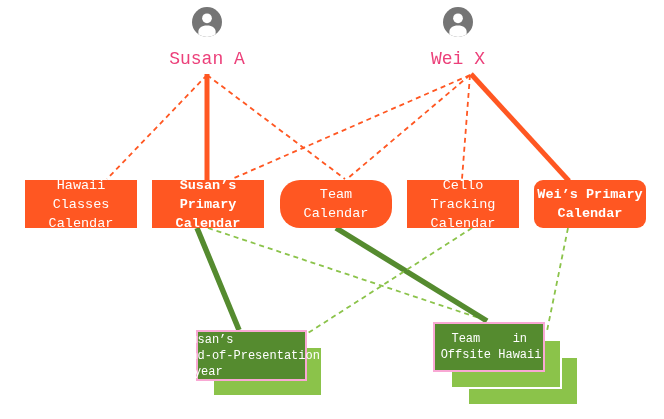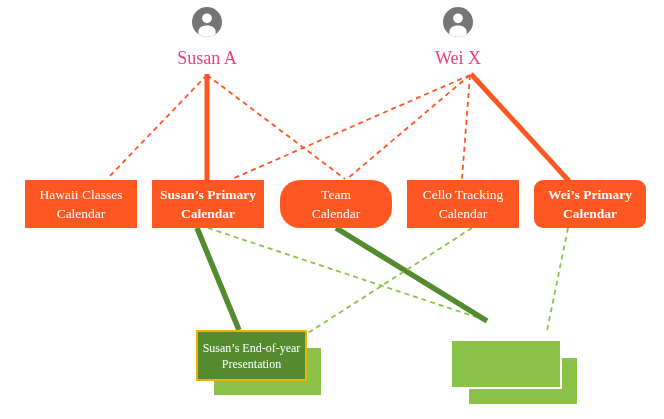--- a/index.html
+++ b/index.html
@@ -2,21 +2,21 @@
 <html style="--orange: #FF5722; --pink: #EC407A; --dark-green: #558B2F; --light-green: #8BC34A;"><head>
 <meta charset="utf-8">
 <style>
   html, body { margin: 0; padding: 0; background: #ffffff; }
   .canvas {
     position: relative;
     width: 664px;
     height: 419px;
     background: #ffffff;
     overflow: hidden;
-    font-family: Liberation Serif, serif;
+    font-family: Liberation Mono, monospace;
   }
   .edges {
     position: absolute;
     left: 0; top: 0;
     width: 664px; height: 419px;
   }
   .user {
     position: absolute;
     width: 120px;
     text-align: center;
@@ -43,27 +43,27 @@
     display: flex;
     flex-direction: column;
     align-items: center;
     justify-content: center;
     text-align: center;
   }
   .cal.bold { font-weight: bold; }
   .event {
     position: absolute;
     background: var(--dark-green, #558B2F);
-    border: 2px solid #eab308;
+    border: 2px solid #f9a8d4;
     box-sizing: border-box;
     color: #ffffff;
     font-size: 12px;
     line-height: 16px;
     display: flex;
-    flex-direction: column;
+    flex-direction: row;
     align-items: center;
     justify-content: center;
     text-align: center;
   }
   .stack-layer {
     position: absolute;
     background: var(--light-green, #8BC34A);
     border: 2px solid #ffffff;
     box-sizing: border-box;
   }
@@ -142,14 +142,18 @@
   </div>
 
   <div class="stack-layer" style="left:212px; top:346px; width:111px; height:51px;"></div>
   <div class="event" style="left:196px; top:330px; width:111px; height:51px;">
     <span>Susan’s End-of-year</span>
     <span>Presentation</span>
   </div>
 
   <div class="stack-layer" style="left:467px; top:356px; width:112px; height:50px;"></div>
   <div class="stack-layer" style="left:450px; top:339px; width:112px; height:50px;"></div>
+  <div class="event" style="left:433px; top:322px; width:112px; height:50px;">
+    <span>Team Offsite</span>
+    <span>in Hawaii</span>
+  </div>
 
 </div>
 
 </body></html>

